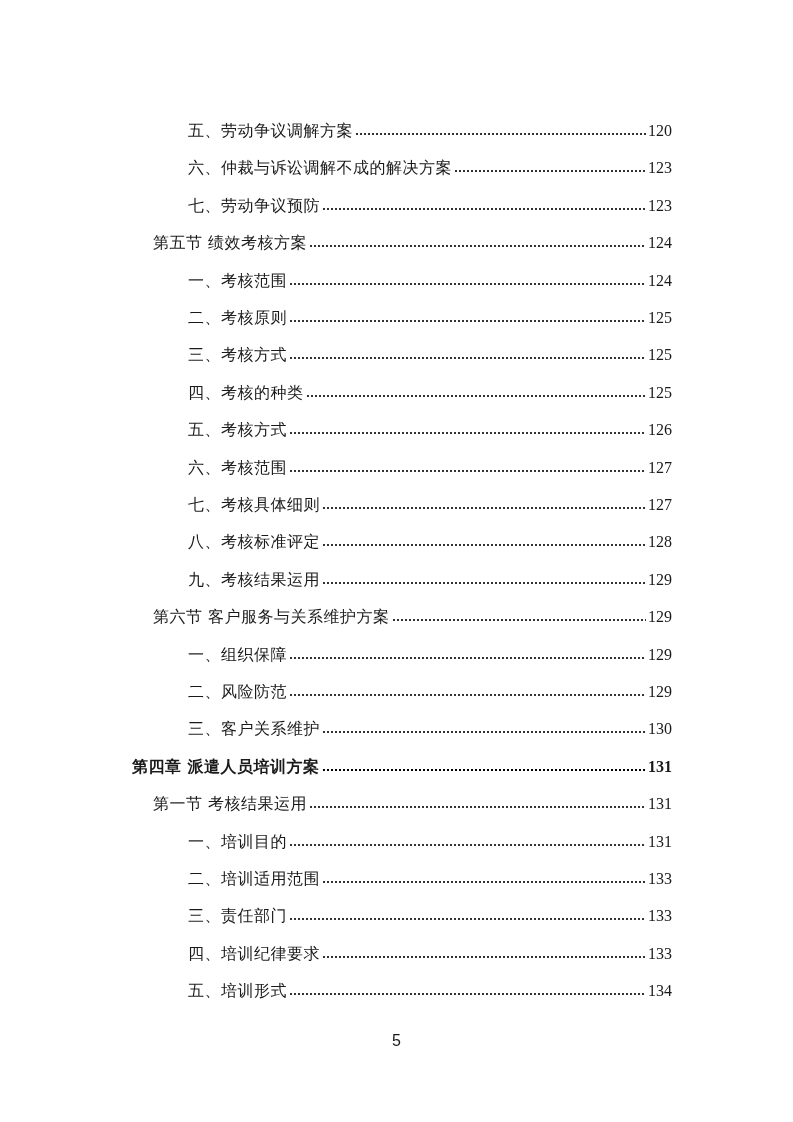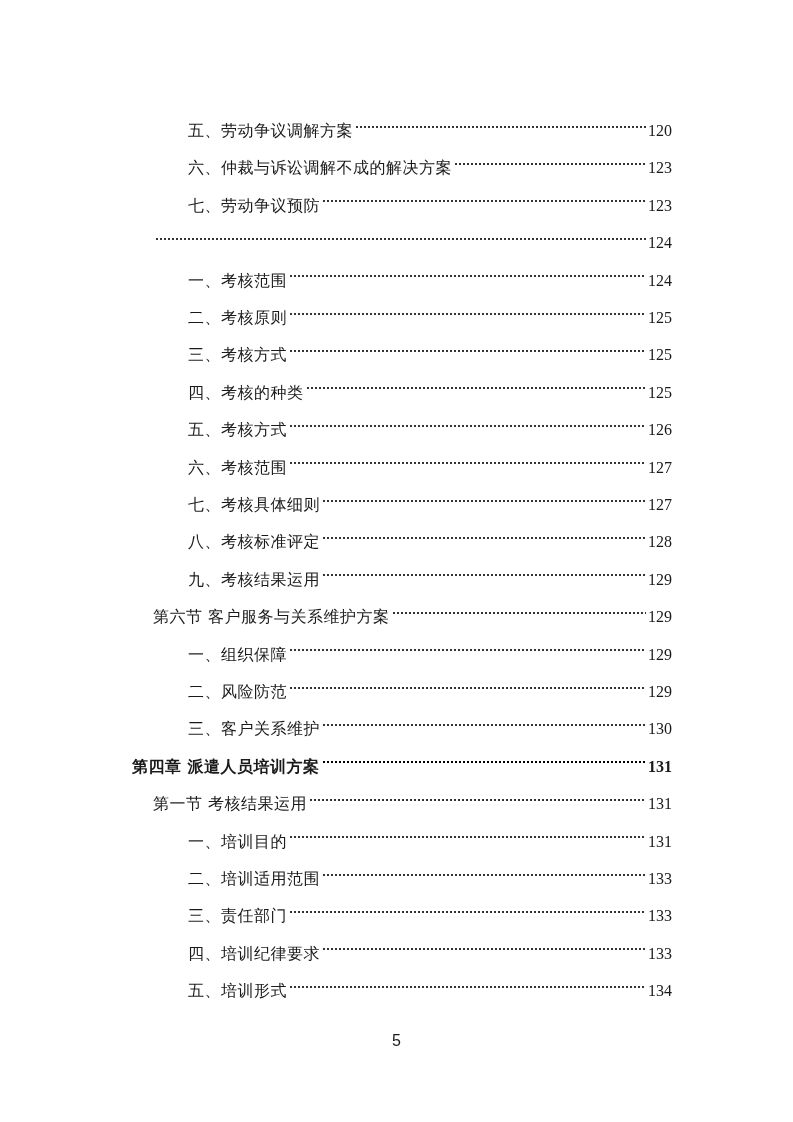--- a/index.html
+++ b/index.html
@@ -18,21 +18,21 @@
     .toc {
       position: absolute;
       top: 118px;
       left: 0;
       width: 793px;
     }
     .toc-row {
       position: absolute;
       height: 26px;
       display: flex;
-      align-items: center;
+      align-items: flex-end;
       font-size: 16px;
       line-height: 26px;
       right: 121px;
       white-space: nowrap;
     }
     .toc-row.level-chapter { left: 132px; font-weight: bold; }
     .toc-row.level-section { left: 153px; }
     .toc-row.level-item { left: 188px; }
     .toc-title {
       flex: 0 0 auto;
@@ -79,20 +79,21 @@
     <span class="toc-title">六、仲裁与诉讼调解不成的解决方案</span>
     <span class="toc-leader"></span>
     <span class="toc-page">123</span>
   </div>
   <div class="toc-row level-item" style="top:74.8px">
     <span class="toc-title">七、劳动争议预防</span>
     <span class="toc-leader"></span>
     <span class="toc-page">123</span>
   </div>
   <div class="toc-row level-section" style="top:112.2px">
+    <span class="toc-title">第五节  绩效考核方案</span>
     <span class="toc-leader"></span>
     <span class="toc-page">124</span>
   </div>
   <div class="toc-row level-item" style="top:149.6px">
     <span class="toc-title">一、考核范围</span>
     <span class="toc-leader"></span>
     <span class="toc-page">124</span>
   </div>
   <div class="toc-row level-item" style="top:187px">
     <span class="toc-title">二、考核原则</span>

